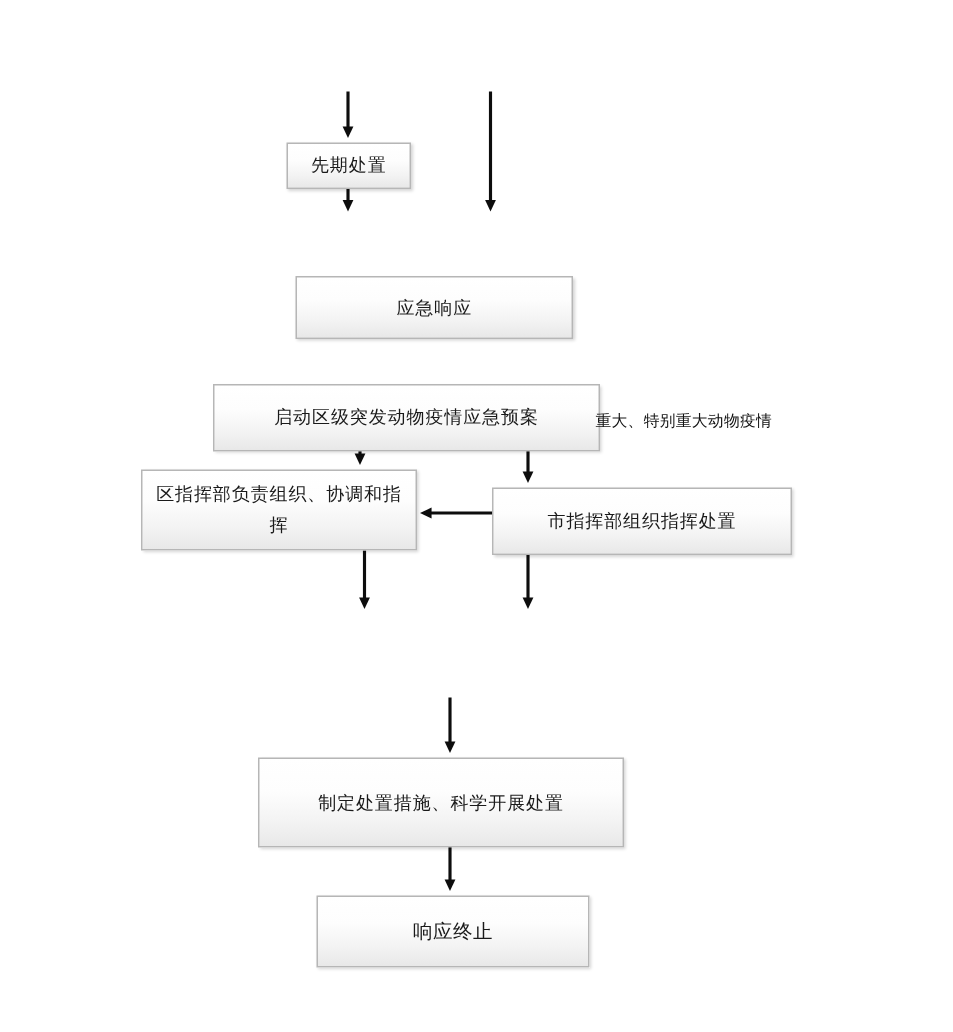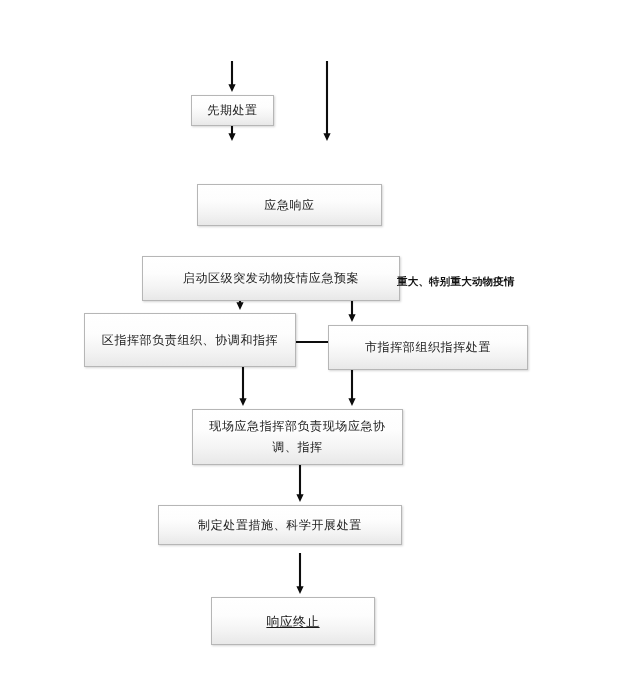--- a/index.html
+++ b/index.html
@@ -55,21 +55,21 @@
   .annotation {
     position: absolute;
     font-family: "DejaVu Sans", "Liberation Sans", sans-serif;
     font-size: 10.5px;
     line-height: 17px;
     color: #111111;
     letter-spacing: 0.2px;
     white-space: nowrap;
     z-index: 4;
   }
-  .annotation .line1 { display:block; text-indent: 14px; font-weight: bold; }
+  .annotation .line1 { display:block; text-indent: 14px; }
   .annotation .line2 { display:block; }
 
   svg.edges {
     position: absolute;
     left: 0; top: 0;
     width: 635px;
     height: 688px;
     z-index: 2;
     pointer-events: none;
   }
@@ -137,37 +137,34 @@
   </div>
 
   <div class="node" style="left: 197px; top: 144px; width: 185px; height: 42px; margin-top: 40px;">
     <span class="node-text">应急响应</span>
   </div>
 
   <div class="node" style="left: 142px; top: 214px; width: 258px; height: 45px; margin-top: 42px;">
     <span class="node-text">启动区级突发动物疫情应急预案</span>
   </div>
 
-  <div class="node" style="left: 84px; top: 313px; width: 212px; height: 54px;">
+  <div class="node" style="left: 94px; top: 313px; width: 184px; height: 54px;">
     <span class="node-text">区指挥部负责组织、协调和指挥</span>
   </div>
 
   <div class="node" style="left: 328px; top: 325px; width: 200px; height: 45px;">
     <span class="node-text">市指挥部组织指挥处置</span>
   </div>
 
-  <div class="node" style="left: 192px; top: 409px; width: 211px; height: 56px;">
-    <span class="node-text">现场应急指挥部负责现场应急协调、指挥</span>
-  </div>
 
-  <div class="node" style="left: 158px; top: 505px; width: 244px; height: 40px;">
+  <div class="node" style="left: 172px; top: 505px; width: 244px; height: 60px;">
     <span class="node-text">制定处置措施、科学开展处置</span>
   </div>
 
-  <div class="node sans" style="left: 211px; top: 597px; width: 164px; height: 48px; text-decoration: underline;">
+  <div class="node sans" style="left: 211px; top: 597px; width: 182px; height: 48px;">
     <span class="node-text">响应终止</span>
   </div>
 
   <div class="annotation" style="left: 383px; top: 273px;">
     <span class="line1">重大、特别重大动物疫情</span>
   </div>
 
 </div>
 
 </body></html>

